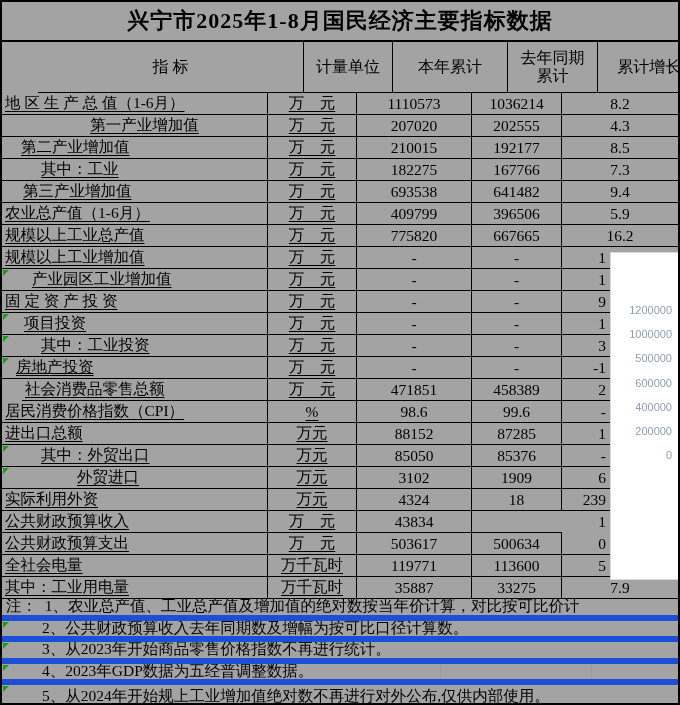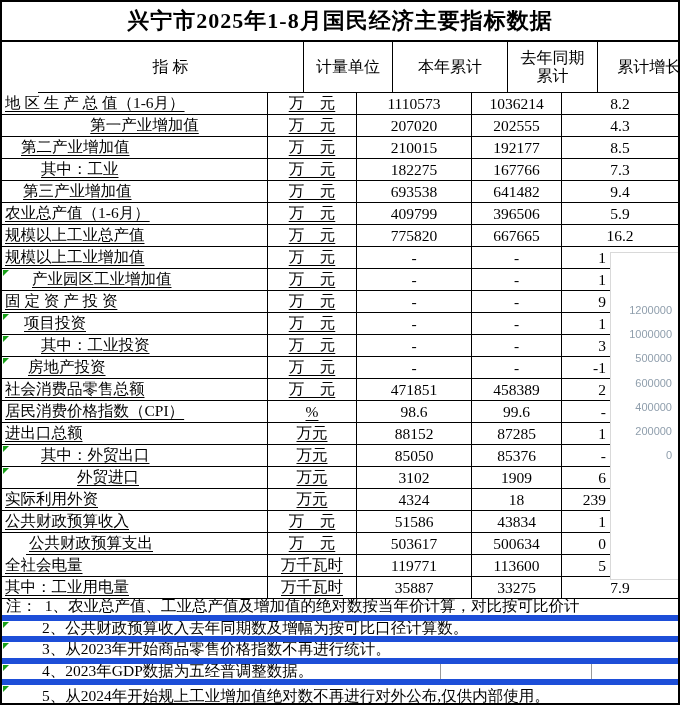--- a/index.html
+++ b/index.html
@@ -1,17 +1,17 @@
 <!DOCTYPE html>
 <html><head>
 <meta charset="utf-8">
 <style>
   * { box-sizing: border-box; margin: 0; padding: 0; }
   body { background:#e8e8e8; font-family:"Liberation Serif","DejaVu Serif",serif; }
-  .sheet{ position:relative; width:680px; height:705px; background:#ffffff;
+  .sheet{ position:relative; width:680px; height:705px; background:#a3a3a3;
           border:2px solid #000; overflow:hidden; color:#000; }
   .title{ position:absolute; top:0; left:0; width:100%; height:40px;
           display:flex; align-items:center; justify-content:center;
           font-size:22px; font-weight:bold; letter-spacing:1px;
           border-bottom:2px solid #000; white-space:pre; }
   .grid-row{ display:grid; grid-template-columns:266px 89px 115px 90px 116px; }
   .header{ position:absolute; top:40px; left:0; width:100%; height:51px;margin-left:36px; }
   .header .cell{ border-right:1.5px solid #000; border-bottom:1.5px solid #000;
           display:flex; align-items:center; justify-content:center; text-align:center;
           font-size:16px; white-space:pre-line; line-height:1.15; }
@@ -150,29 +150,29 @@
 
   <div class="row grid-row">
     <div class="cell c1" style="padding-left: 39px;"><span class="lbl u">其中：工业投资</span><i class="flag"></i></div>
     <div class="cell c2"><span class="u">万    元</span></div>
     <div class="cell c3"><span>-</span></div>
     <div class="cell c4"><span>-</span></div>
     <div class="cell c5" style="justify-content: flex-start;"><span class="partial">3</span></div>
   </div>
 
   <div class="row grid-row">
-    <div class="cell c1" style="padding-left: 26px;"><span class="lbl u">房地产投资</span><i class="flag"></i></div>
+    <div class="cell c1" style="padding-left: 14px; text-decoration: underline;"><span class="lbl u">房地产投资</span><i class="flag"></i></div>
     <div class="cell c2"><span class="u">万    元</span></div>
     <div class="cell c3"><span>-</span></div>
     <div class="cell c4"><span>-</span></div>
     <div class="cell c5" style="justify-content: flex-start;"><span class="partial">-1</span></div>
   </div>
 
   <div class="row grid-row">
-    <div class="cell c1" style="padding-left: 3px;"><span class="lbl u">社会消费品零售总额</span></div>
+    <div class="cell c1" style="padding-left: 3px; margin-left: 20px;"><span class="lbl u">社会消费品零售总额</span></div>
     <div class="cell c2"><span class="u">万    元</span></div>
     <div class="cell c3"><span>471851</span></div>
     <div class="cell c4"><span>458389</span></div>
     <div class="cell c5" style="justify-content: flex-start;"><span class="partial">2</span></div>
   </div>
 
   <div class="row grid-row">
     <div class="cell c1" style="padding-left: 3px;"><span class="lbl u">居民消费价格指数（CPI）</span></div>
     <div class="cell c2"><span class="u">%</span></div>
     <div class="cell c3"><span>98.6</span></div>
@@ -208,27 +208,26 @@
     <div class="cell c1" style="padding-left: 3px;"><span class="lbl u">实际利用外资</span></div>
     <div class="cell c2"><span class="u">万元</span></div>
     <div class="cell c3"><span>4324</span></div>
     <div class="cell c4"><span>18</span></div>
     <div class="cell c5" style="justify-content: flex-start;"><span class="partial">239</span></div>
   </div>
 
   <div class="row grid-row">
     <div class="cell c1" style="padding-left: 3px;"><span class="lbl u">公共财政预算收入</span></div>
     <div class="cell c2"><span class="u">万    元</span></div>
-    <div class="cell c3"><span>51586</span></div>
     <div class="cell c4"><span>43834</span></div>
     <div class="cell c5" style="justify-content: flex-start;"><span class="partial">1</span></div>
   </div>
 
   <div class="row grid-row">
-    <div class="cell c1" style="padding-left: 3px; margin-left: 24px;"><span class="lbl u">公共财政预算支出</span></div>
+    <div class="cell c1" style="padding-left: 3px;"><span class="lbl u">公共财政预算支出</span></div>
     <div class="cell c2"><span class="u">万    元</span></div>
     <div class="cell c3"><span>503617</span></div>
     <div class="cell c4"><span>500634</span></div>
     <div class="cell c5" style="justify-content: flex-start;"><span class="partial">0</span></div>
   </div>
 
   <div class="row grid-row">
     <div class="cell c1" style="padding-left: 3px;"><span class="lbl u">全社会电量</span></div>
     <div class="cell c2"><span class="u">万千瓦时</span></div>
     <div class="cell c3"><span>119771</span></div>

